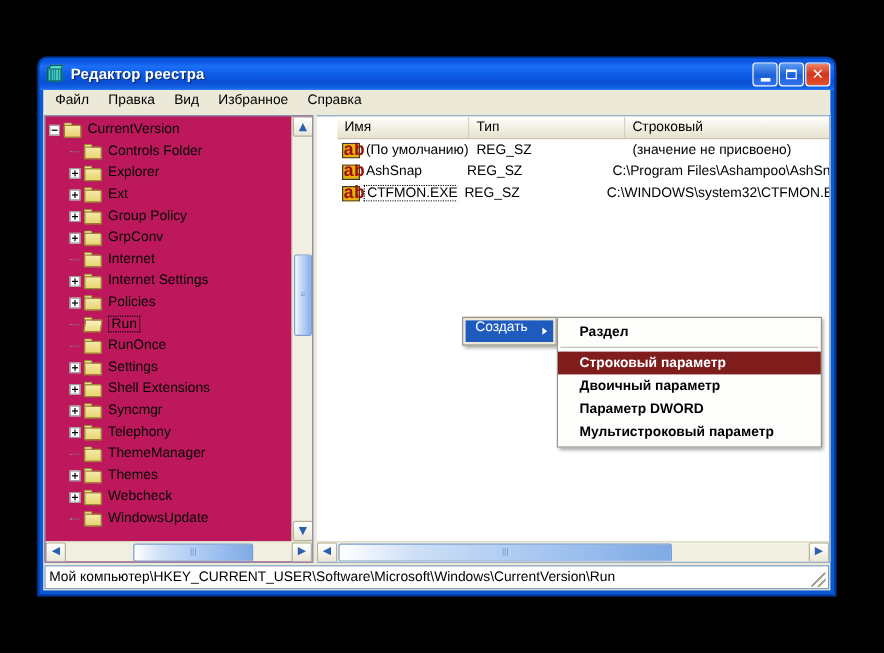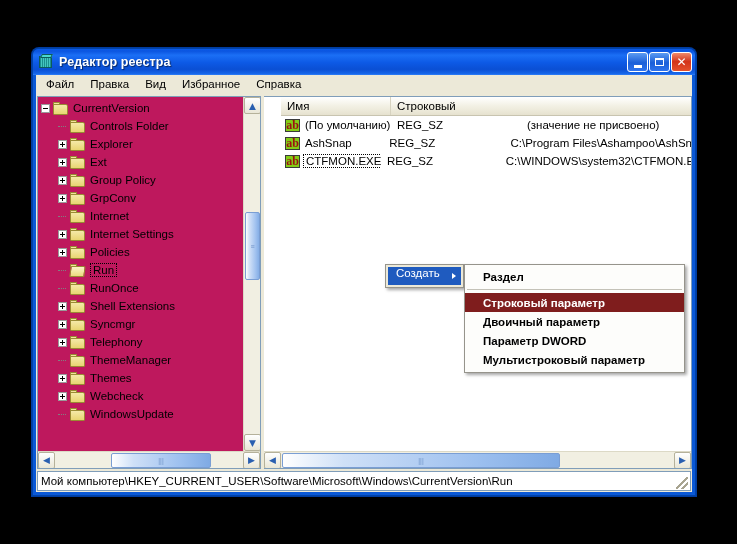--- a/index.html
+++ b/index.html
@@ -220,28 +220,28 @@
   .hcell.c1 { width: 110px; }
   .hcell.c2 { width: 130px; }
   .hcell.c3 { flex: 1 1 auto; border-right: none; }
   .lrow {
     display: flex; align-items: center;
     height: 18px; font-size: 11.5px; color:#000;
     white-space: nowrap;
   }
   .abicon {
     width: 15px; height: 13px; margin: 0 3px 0 4px;
-    background: #84cc16;
+    background: #eab308;
     border: 1px solid #3a3a3a;
     color: #9b1111;
-    font-size: 12px; font-weight: bold;
+    font-size: 15px; font-weight: bold;
     line-height: 11px;
     text-align: center;
     flex: 0 0 auto;
-    font-family: Liberation Serif, serif;
+    font-family: Liberation Mono, monospace;
   }
   .lc1 { width: 110px; overflow:hidden; display:flex; align-items:center; }
   .lc1 .nm { padding: 0 2px; }
   .lrow.focused .nm { border: 1px dotted #000; padding: 0 2px; }
   .lc2 { width: 130px; padding-left: 6px; }
   .lc3 { flex: 1 1 auto; padding-left: 6px; overflow: hidden; }
 
   
   .sb-v {
     position: absolute; top: 0; right: 0; bottom: 17px; width: 17px;
@@ -500,20 +500,29 @@
                 </div>
                 <span class="tlabel">RunOnce</span>
               </div>
               <div class="tnode">
                 <div class="indent" style="width: 17px;"></div>
                 <div class="expander plus"></div>
                 <div class="folder">
                   <div class="tab"></div>
                   <div class="back"></div>
                 </div>
+                <span class="tlabel">Settings</span>
+              </div>
+              <div class="tnode">
+                <div class="indent" style="width: 17px;"></div>
+                <div class="expander plus"></div>
+                <div class="folder">
+                  <div class="tab"></div>
+                  <div class="back"></div>
+                </div>
                 <span class="tlabel">Shell Extensions</span>
               </div>
               <div class="tnode">
                 <div class="indent" style="width: 17px;"></div>
                 <div class="expander plus"></div>
                 <div class="folder">
                   <div class="tab"></div>
                   <div class="back"></div>
                 </div>
                 <span class="tlabel">Syncmgr</span>
@@ -583,20 +592,21 @@
               </div>
             </div>
             <div class="sb-btn">▶</div>
           </div>
         </div>
 
         <div id="listpane">
           <div id="listinner">
             <div id="listheader">
               <div class="hcell c1">Имя</div>
+              <div class="hcell c2">Тип</div>
               <div class="hcell c3">Строковый</div>
             </div>
             <div id="listrows">
                 <div class="lrow">
                   <div class="lc1">
                     <div class="abicon">ab</div>
                     <span class="nm">(По умолчанию)</span>
                   </div>
                   <div class="lc2">REG_SZ</div>
                   <div class="lc3">(значение не присвоено)</div>

